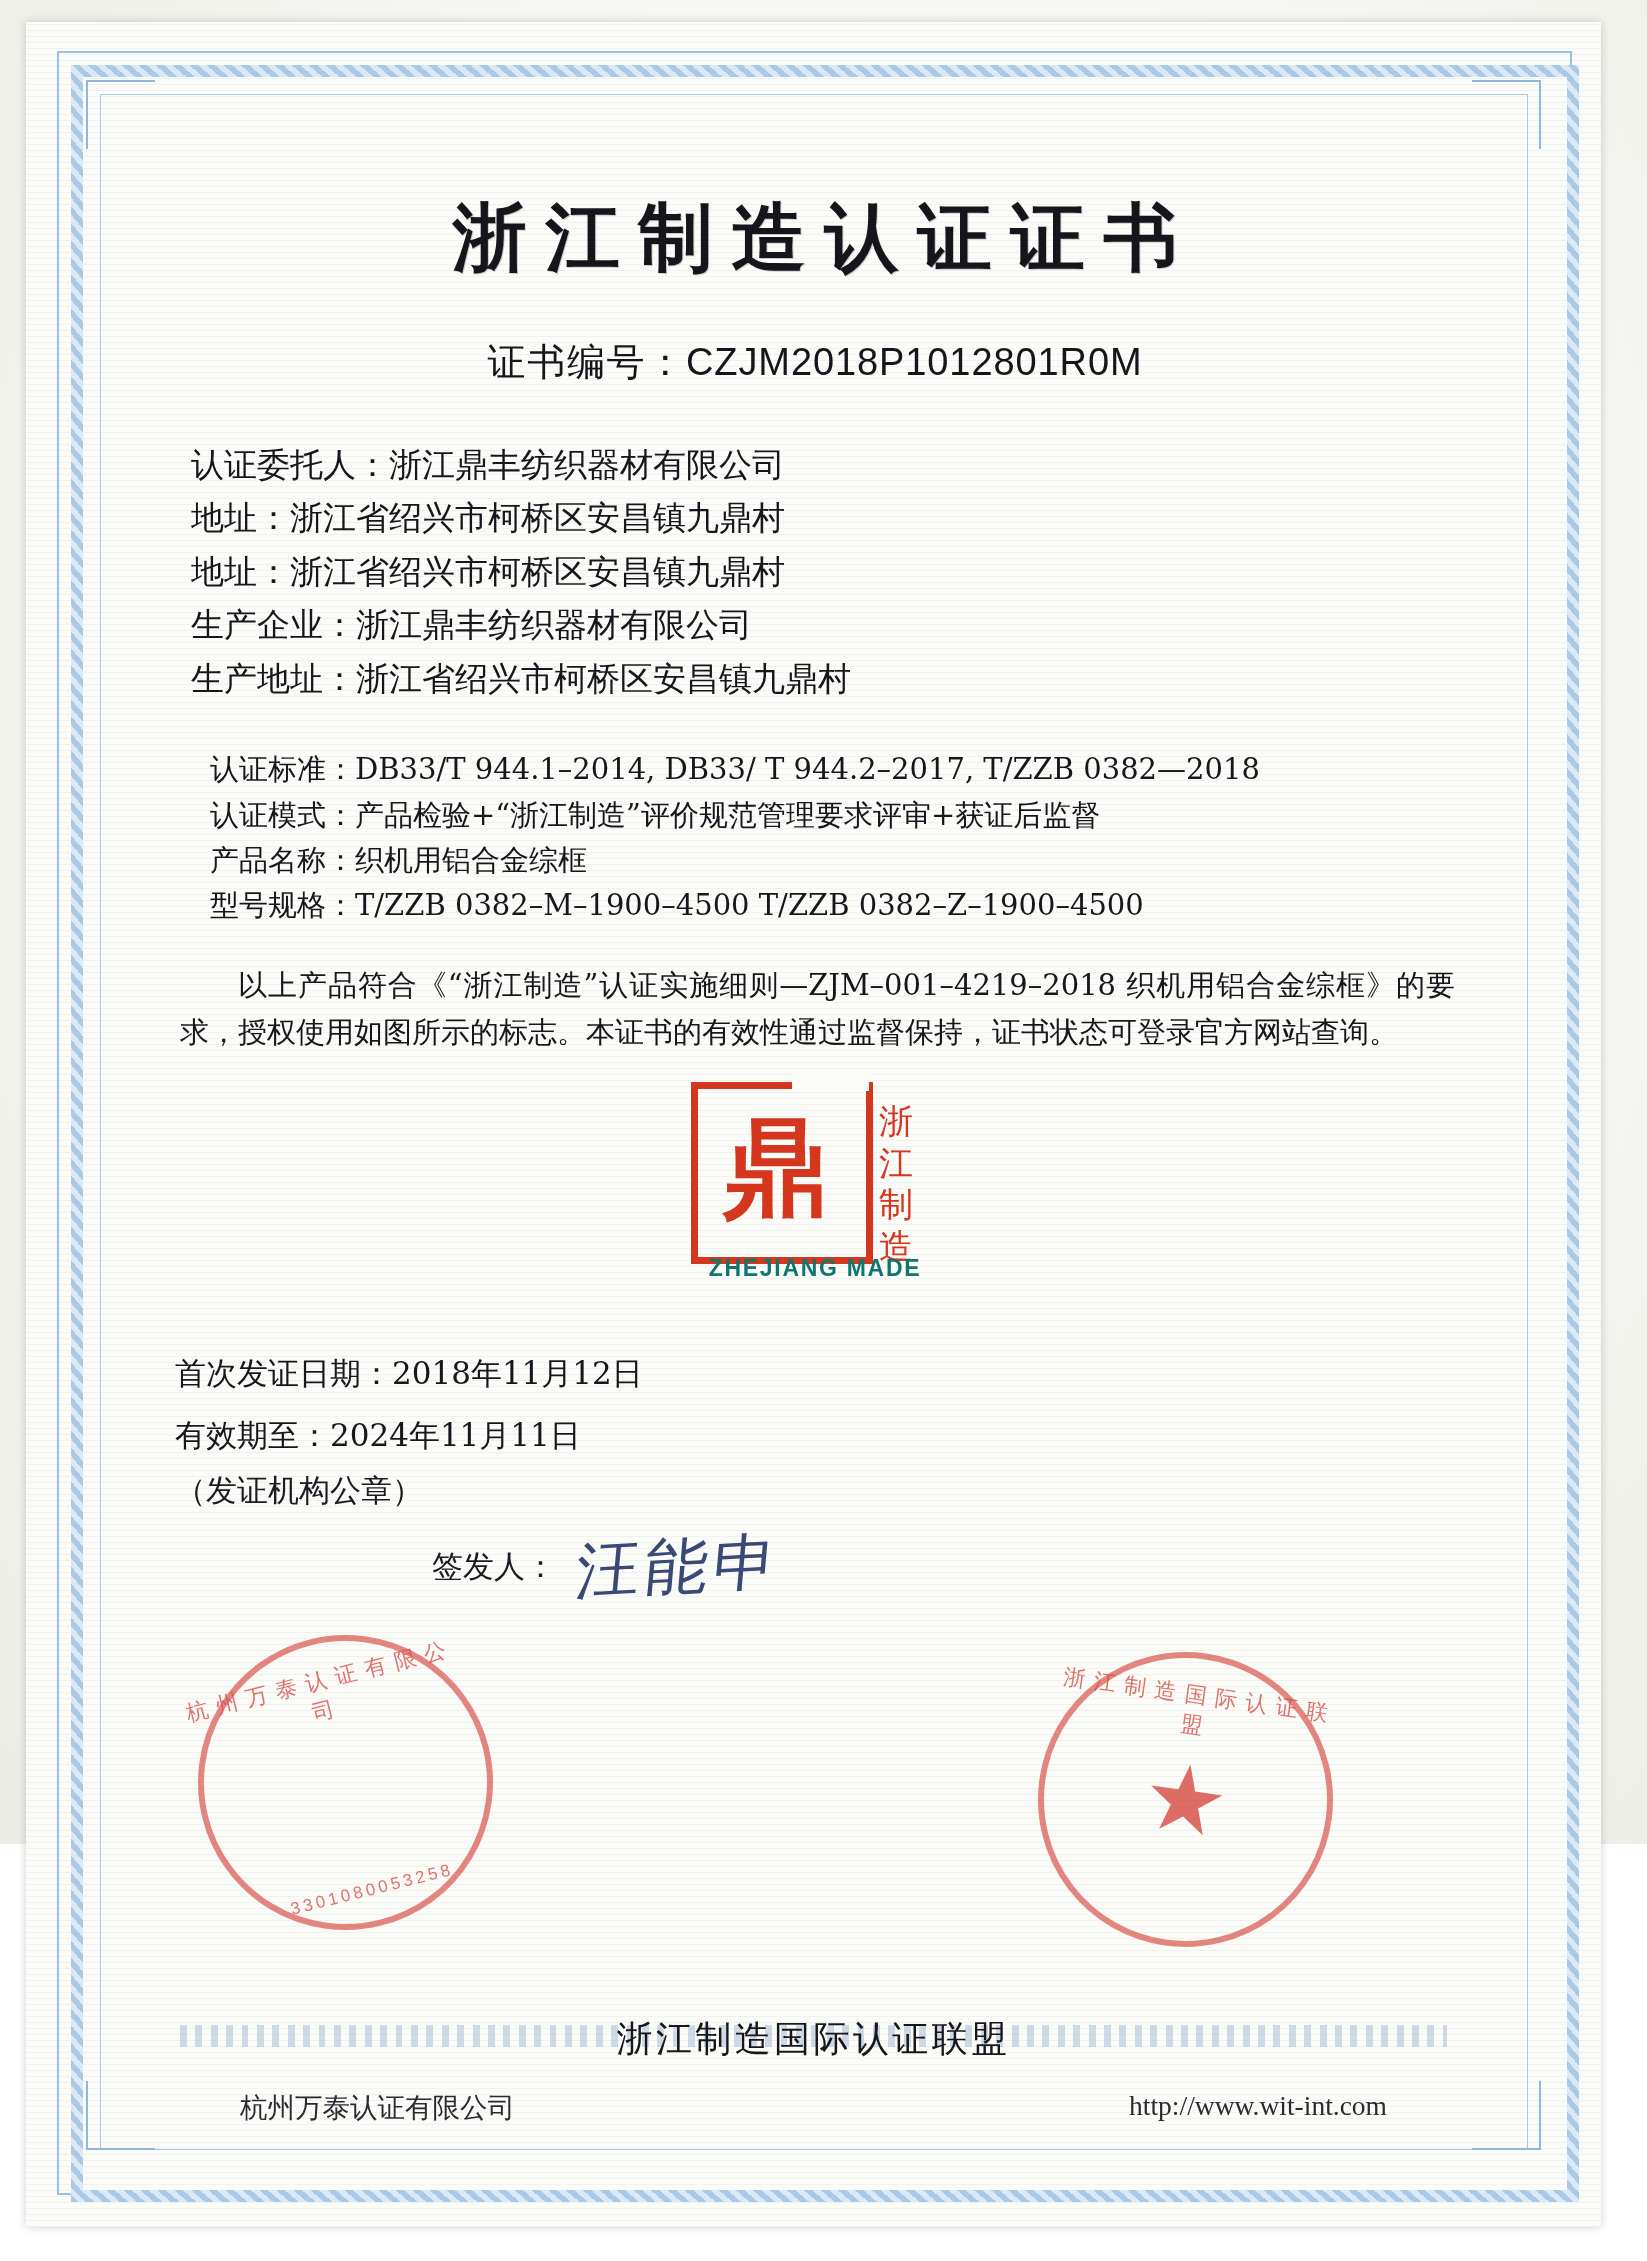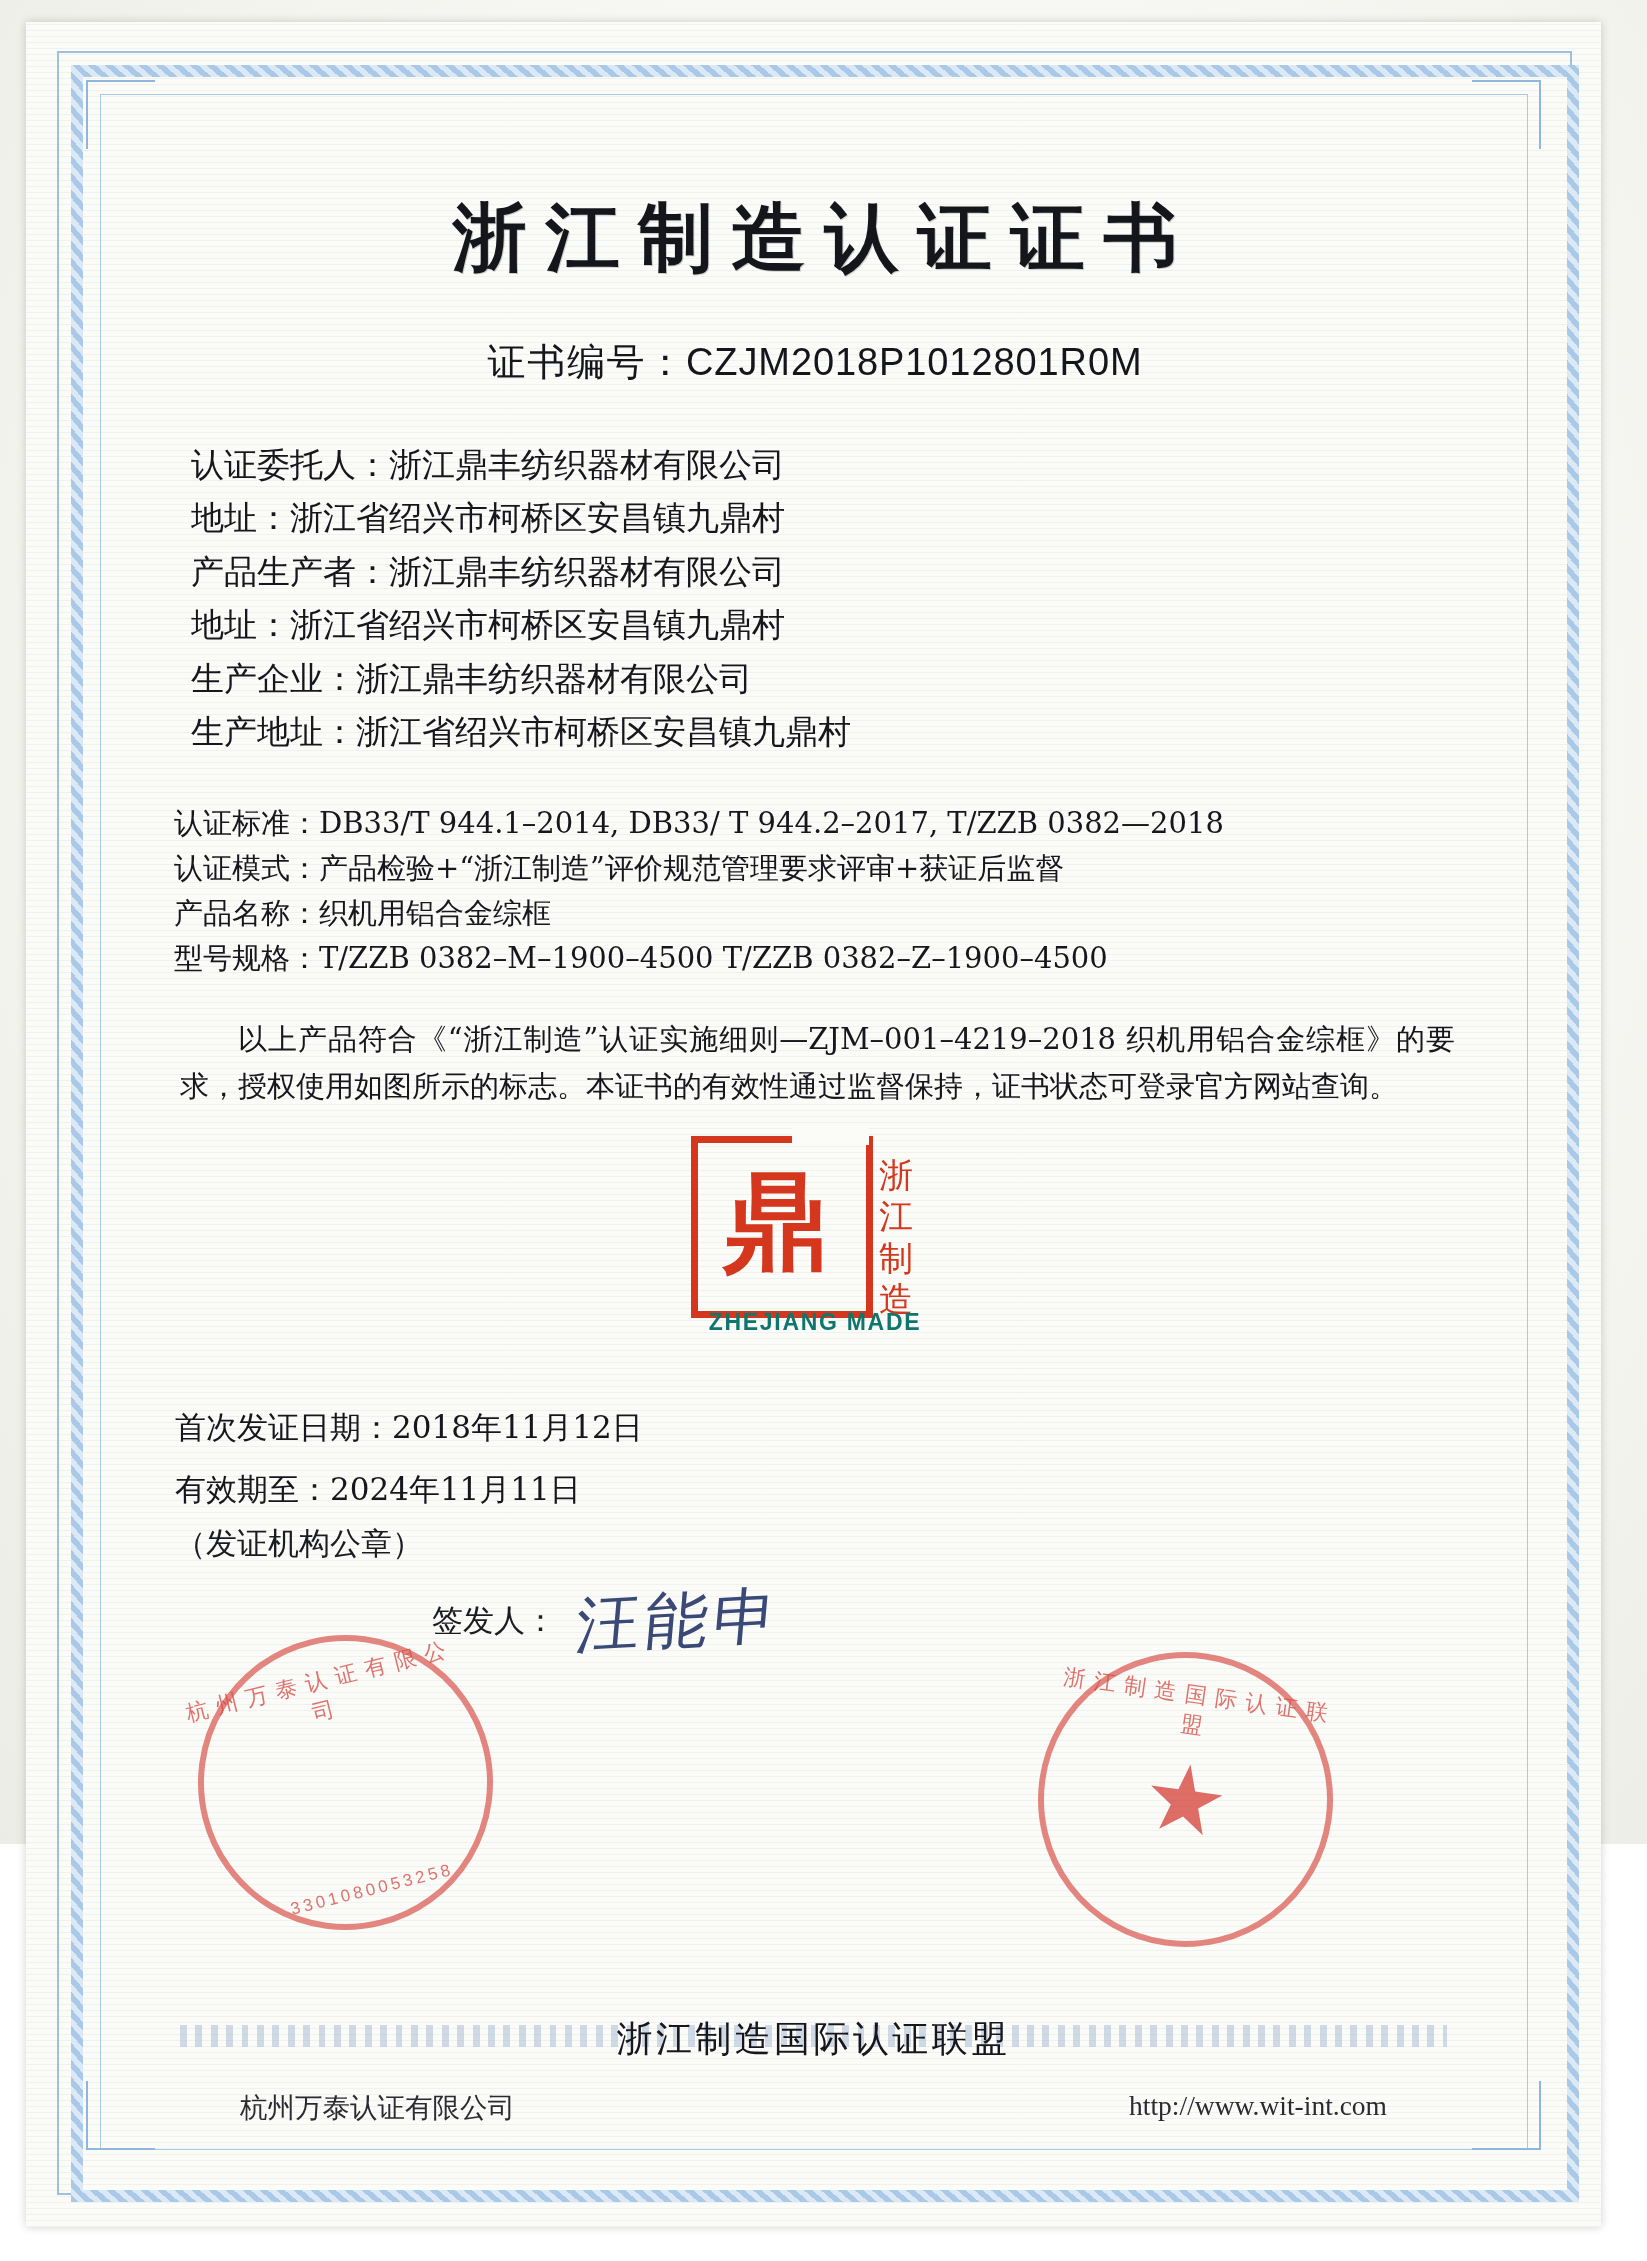--- a/index.html
+++ b/index.html
@@ -116,21 +116,21 @@
   }
   .field-line .lbl { }
   .field-line .val { }
 
   .spec-block { margin-top: 39px; }
   .spec-line {
     font-size: 29px;
     line-height: 1.56;
     font-family: "DejaVu Serif", serif;
     color: #16161c;
-    margin-left: 28px;
+    margin-left: 64px;
     white-space: nowrap;
   }
 
   #statement {
     margin-top: 34px;
     margin-left: 34px;
     margin-right: 29px;
     font-size: 29px;
     line-height: 1.62;
     text-indent: 58px;
@@ -320,23 +320,20 @@
       <div id="cert-number-row">
         <span id="cert-number-label">证书编号：</span><span id="cert-number-value">CZJM2018P1012801R0M</span>
       </div>
 
       <div class="field-block">
         <div class="field-line">
           <span class="lbl">认证委托人：</span><span class="val">浙江鼎丰纺织器材有限公司</span>
         </div>
         <div class="field-line">
           <span class="lbl">地址：</span><span class="val">浙江省绍兴市柯桥区安昌镇九鼎村</span>
-        </div>
-        <div class="field-line">
-          <span class="lbl">产品生产者：</span><span class="val">浙江鼎丰纺织器材有限公司</span>
         </div>
         <div class="field-line">
           <span class="lbl">地址：</span><span class="val">浙江省绍兴市柯桥区安昌镇九鼎村</span>
         </div>
         <div class="field-line">
           <span class="lbl">生产企业：</span><span class="val">浙江鼎丰纺织器材有限公司</span>
         </div>
         <div class="field-line">
           <span class="lbl">生产地址：</span><span class="val">浙江省绍兴市柯桥区安昌镇九鼎村</span>
         </div>

